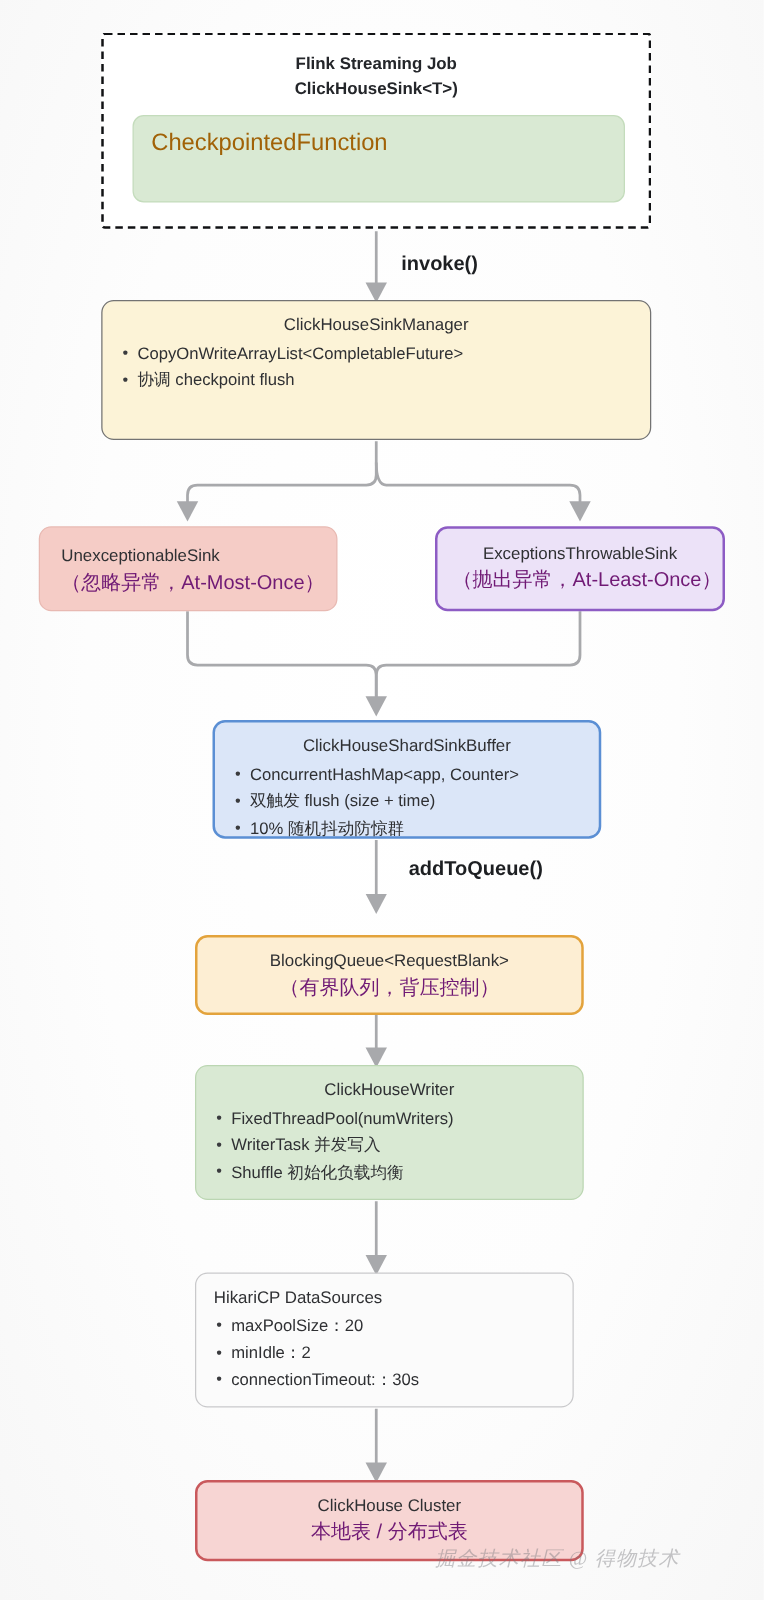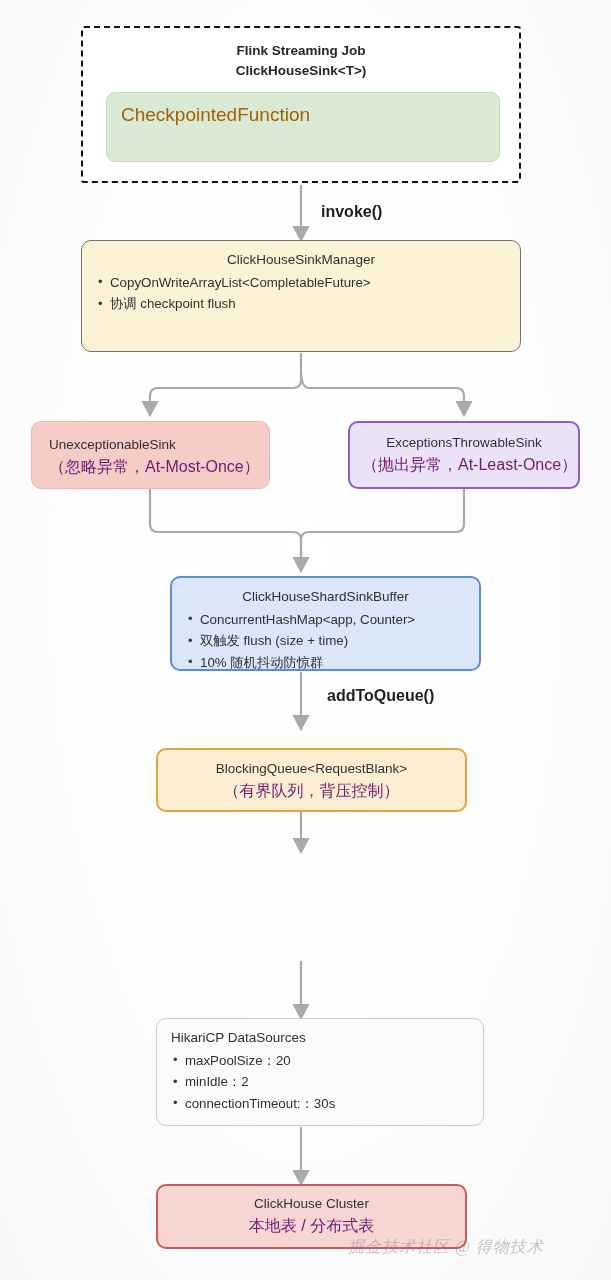--- a/index.html
+++ b/index.html
@@ -187,37 +187,37 @@
     width: 311px;
     height: 108px;
     background: #d9e9d3;
     border: 1px solid #bbd6b2;
   }
 
   
   #hikaricp {
     left: 156px;
     top: 1018px;
-    width: 328px;
+    width: 303px;
     height: 108px;
     background: #fbfbfb;
     border: 1px solid #c9c9cb;
   }
 
   
   #ch-cluster {
     left: 156px;
     top: 1184px;
     width: 311px;
     height: 65px;
     background: #f7d5d3;
     border: 2px solid #c9595c;
     display: flex;
     flex-direction: column;
-    justify-content: flex-end;
+    justify-content: center;
   }
 
   
   .edge-label {
     position: absolute;
     font-size: 16px;
     font-weight: bold;
     color: #1d1f22;
     white-space: nowrap;
   }
@@ -305,20 +305,28 @@
     </ul>
   </div>
 
   <div class="edge-label" id="label-addtoqueue">addToQueue()</div>
 
   <div class="node" id="blocking-queue">
     <div class="title">BlockingQueue&lt;RequestBlank&gt;</div>
     <div class="sub">（有界队列，背压控制）</div>
   </div>
 
+  <div class="node" id="ch-writer">
+    <div class="title">ClickHouseWriter</div>
+    <ul>
+      <li>FixedThreadPool(numWriters)</li>
+      <li>WriterTask 并发写入</li>
+      <li>Shuffle 初始化负载均衡</li>
+    </ul>
+  </div>
 
   <div class="node" id="hikaricp">
     <div class="title left">HikariCP DataSources</div>
     <ul>
       <li>maxPoolSize：20</li>
       <li>minIdle：2</li>
       <li>connectionTimeout:：30s</li>
     </ul>
   </div>
 

